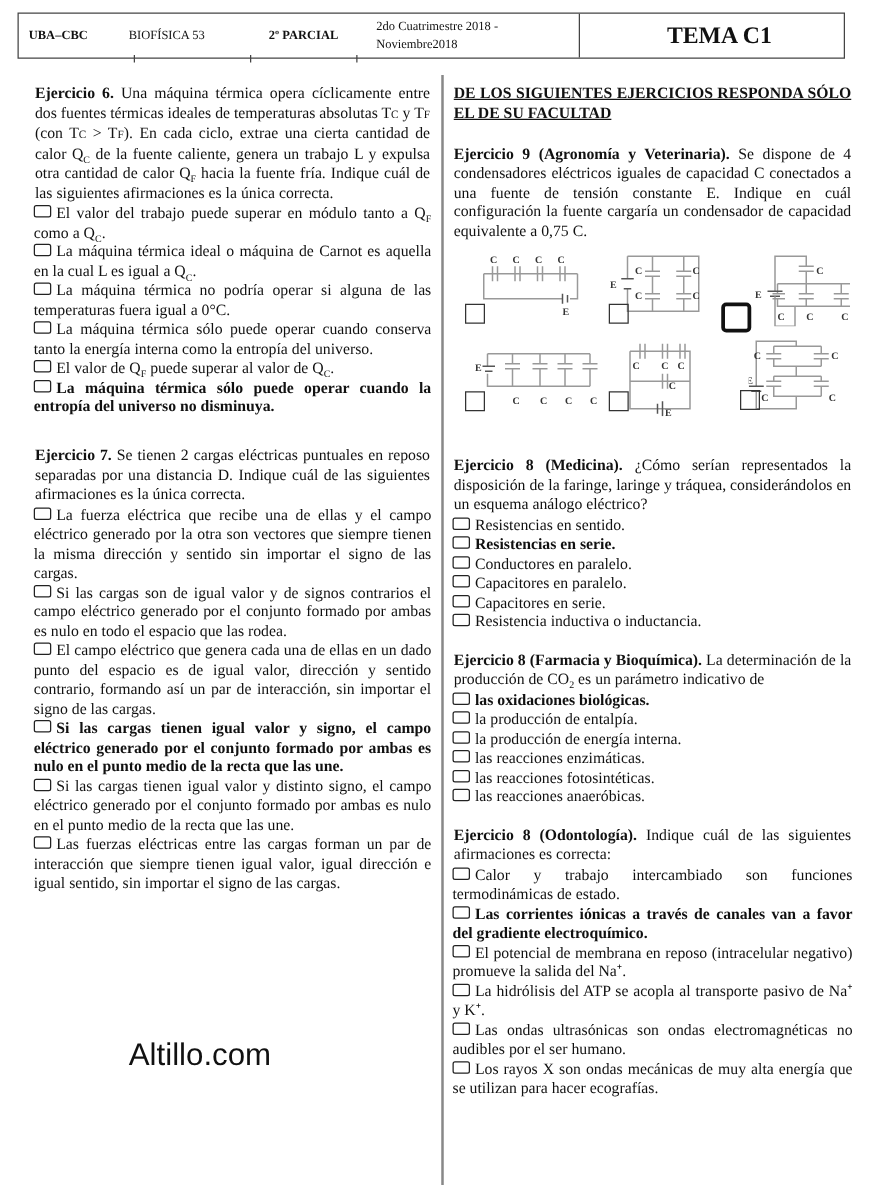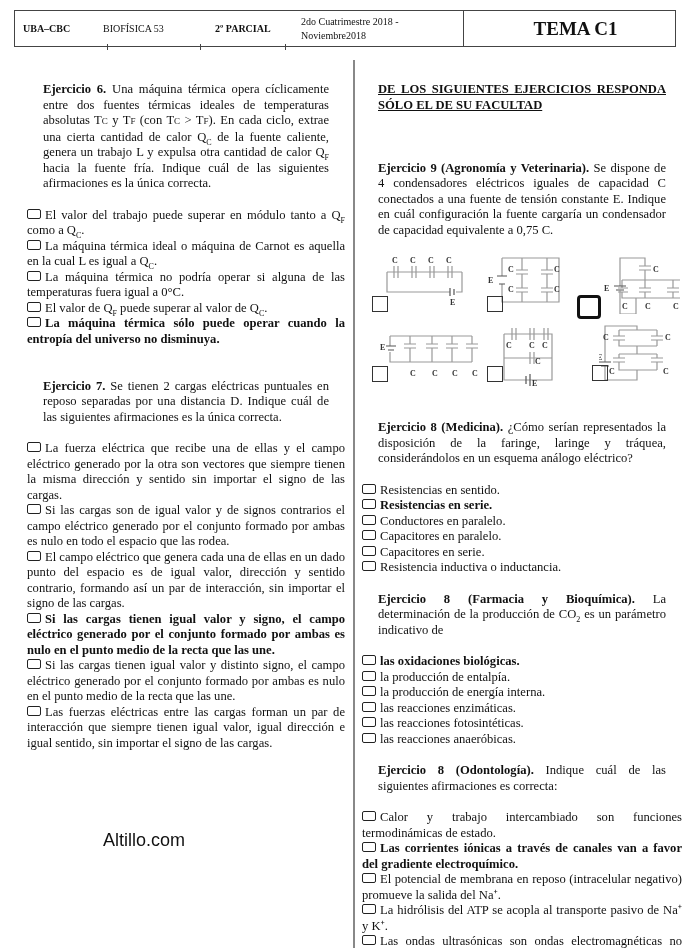--- a/index.html
+++ b/index.html
@@ -9,33 +9,33 @@
   .header .c1 { width:80px; font-weight:bold; }
   .header .c2 { width:92px; }
   .header .c3 { width:86px; font-weight:bold;margin-left:20px; }
   .header .c4 { width:170px; line-height:14px; }
   .header .c5 { flex:1; border-left:1px solid #444; justify-content:center; padding-left:12px; font-size:19px; font-weight:bold; }
   .tick { position:absolute; top:44px; width:1px; height:6px; background:#444; }
   .col { position:absolute; font-size:12.6px; line-height:15.5px; text-align:justify; }
   .left { left:27px; top:66px; width:318px; }
   .right { left:362px; top:66px; width:320px; }
   .divider { position:absolute; left:353px; top:60px; width:1.5px; height:888px; background:#888; }
-  p { margin:16px; }
+  p { margin:1px; }
   .gap { height:15.5px; }
   .b { font-weight:bold; }
   .ul { text-decoration:underline; font-weight:bold; }
   .cb { display:inline-block; width:12px; height:8px; border:1.2px solid #222; border-radius:2px; margin-right:4px; vertical-align:0px; }
   sub, sup { font-size:8px; line-height:0; }
   .sc { font-size:9px; }
   .opt { margin:0; }
   .circuits { position:relative; height:150px; margin-top:8px; }
   .circ { position:absolute; }
   .cbox { position:absolute; width:14px; height:14px; border:1.5px solid #333; }
   .cbox.sel { width:18px; height:18px; border:3px solid #111; border-radius:4px; }
-  .wm { position:absolute; left:103px; top:830px; font-family:"Liberation Sans", sans-serif; font-size:18px; color:#111; }
+  .wm { position:absolute; left:103px; top:830px; font-family:"Liberation Sans", sans-serif; font-size:25px; color:#111; }
   svg text { font-family:"Liberation Serif", serif; font-size:8px; font-weight:bold; fill:#333; }
 </style>
 </head>
 <body>
 
 <div class="header">
   <div class="cell c1">UBA–CBC</div>
   <div class="cell c2">BIOFÍSICA 53</div>
   <div class="cell c3">2º PARCIAL</div>
   <div class="cell c4">
@@ -48,20 +48,21 @@
 <div class="tick" style="left:285px"></div>
 
 <div class="divider"></div>
 
 <div class="col left">
   <div>
     <p><b>Ejercicio 6.</b> Una máquina térmica opera cíclicamente entre dos fuentes térmicas ideales de temperaturas absolutas T<span class="sc">C</span> y T<span class="sc">F</span> (con T<span class="sc">C</span> &gt; T<span class="sc">F</span>). En cada ciclo, extrae una cierta cantidad de calor Q<sub>C</sub> de la fuente caliente, genera un trabajo L y expulsa otra cantidad de calor Q<sub>F</sub> hacia la fuente fría. Indique cuál de las siguientes afirmaciones es la única correcta.</p>
     <p class="opt"><span class="cb"></span>El valor del trabajo puede superar en módulo tanto a Q<sub>F</sub> como a Q<sub>C</sub>.</p>
     <p class="opt"><span class="cb"></span>La máquina térmica ideal o máquina de Carnot es aquella en la cual L es igual a Q<sub>C</sub>.</p>
     <p class="opt"><span class="cb"></span><span>La máquina térmica no podría operar si alguna de las temperaturas fuera igual a 0°C.</span></p>
+    <p class="opt"><span class="cb"></span><span>La máquina térmica sólo puede operar cuando conserva tanto la energía interna como la entropía del universo.</span></p>
     <p class="opt"><span class="cb"></span>El valor de Q<sub>F</sub> puede superar al valor de Q<sub>C</sub>.</p>
     <p class="opt b"><span class="cb"></span><span>La máquina térmica sólo puede operar cuando la entropía del universo no disminuya.</span></p>
   </div>
   <div class="gap"></div>
   <div style="margin-top:8px">
     <p><b>Ejercicio 7.</b><span> Se tienen 2 cargas eléctricas puntuales en reposo separadas por una distancia D. Indique cuál de las siguientes afirmaciones es la única correcta.</span></p>
     <p class="opt"><span class="cb"></span><span>La fuerza eléctrica que recibe una de ellas y el campo eléctrico generado por la otra son vectores que siempre tienen la misma dirección y sentido sin importar el signo de las cargas.</span></p>
     <p class="opt"><span class="cb"></span><span>Si las cargas son de igual valor y de signos contrarios el campo eléctrico generado por el conjunto formado por ambas es nulo en todo el espacio que las rodea.</span></p>
     <p class="opt"><span class="cb"></span><span>El campo eléctrico que genera cada una de ellas en un dado punto del espacio es de igual valor, dirección y sentido contrario, formando así un par de interacción, sin importar el signo de las cargas.</span></p>
     <p class="opt b"><span class="cb"></span><span>Si las cargas tienen igual valor y signo, el campo eléctrico generado por el conjunto formado por ambas es nulo en el punto medio de la recta que las une.</span></p>

